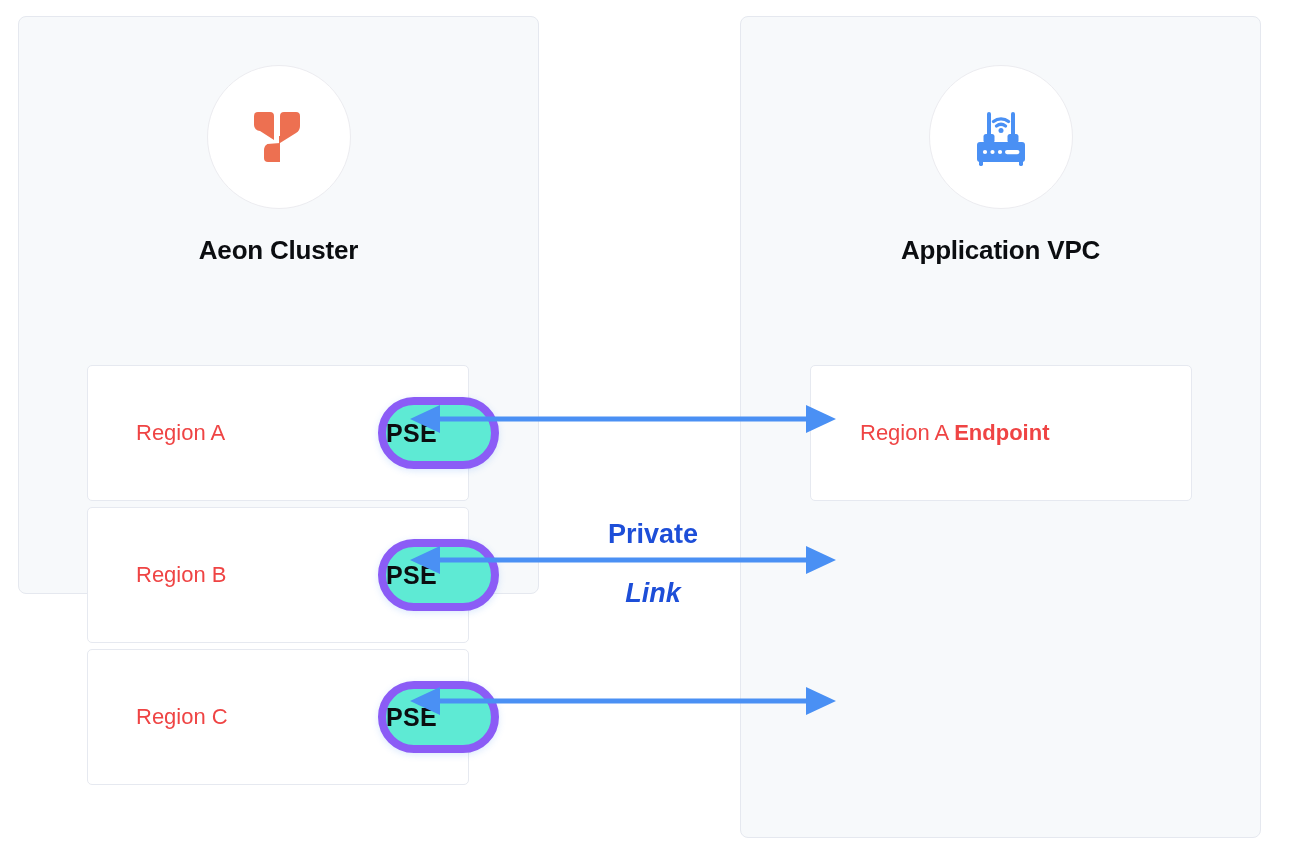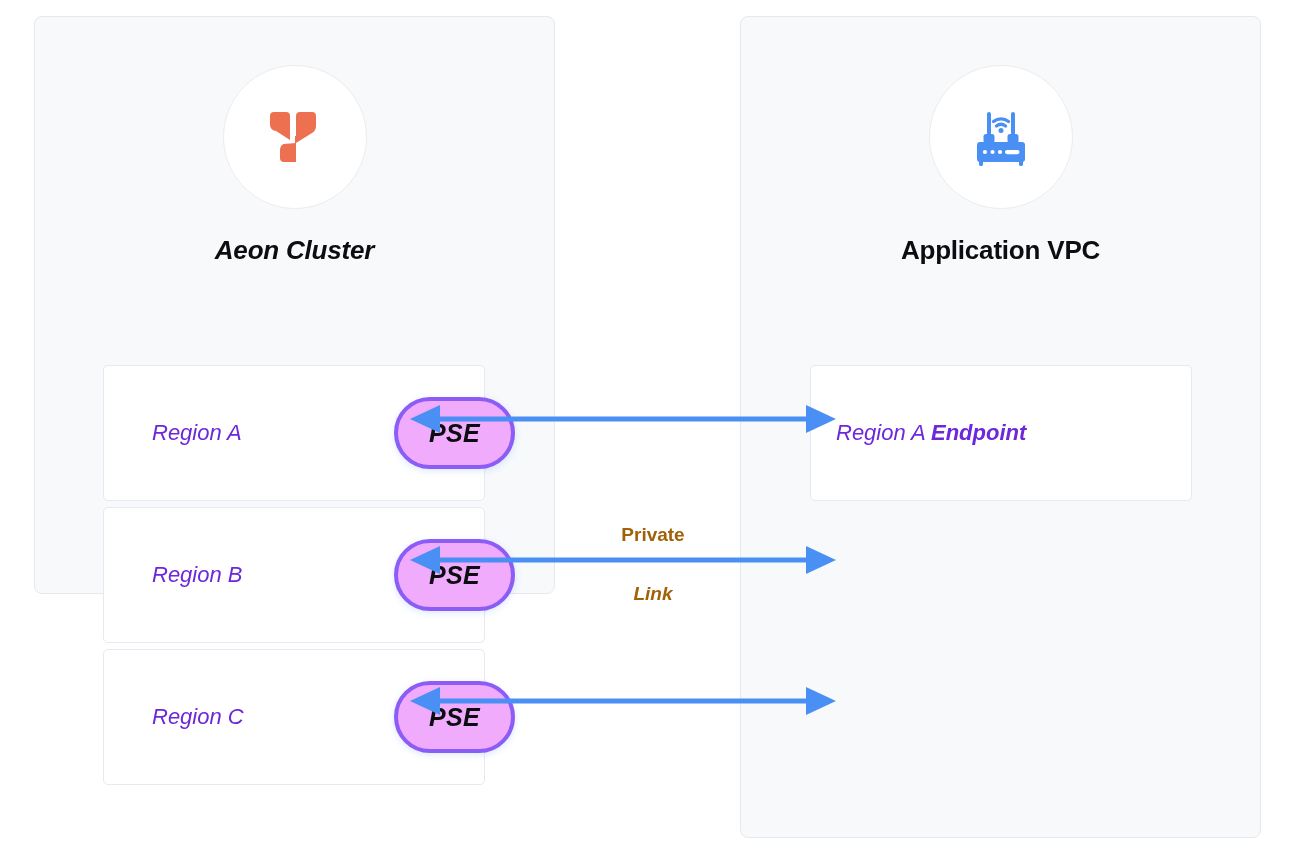--- a/index.html
+++ b/index.html
@@ -19,21 +19,21 @@
     background: #ffffff;
   }
 
   
   .panel {
     position: absolute;
     background: #f7f9fb;
     border: 1px solid #e5e8ef;
     border-radius: 8px;
   }
-  .panel-left  { left: 34px;  top: 16px; width: 521px; height: 578px; font-style: italic; }
+  .panel-left  { left: 18px;  top: 16px; width: 521px; height: 578px; }
   .panel-right { left: 740px; top: 16px; width: 521px; height: 822px; }
 
   
   .panel-head {
     position: absolute;
     left: 0;
     right: 0;
     top: 48px;
     display: flex;
     flex-direction: column;
@@ -74,42 +74,42 @@
     display: flex;
     align-items: center;
   }
   .rows-left  .region-box { margin: 0 69px 6px 68px; }
   .rows-right .region-box { margin: 0 68px 6px 69px; }
   .rows-left  .region-box:last-child,
   .rows-right .region-box:last-child { margin-bottom: 0; }
 
   .region-label {
     font-size: 22px;
-    color: #6d28d9;
+    color: #ef4444;
     font-weight: normal;
     white-space: nowrap;
   }
   .rows-left .region-label { margin-left: 48px; }
-  .rows-right .region-label { margin-left: 25px; font-style: italic; }
+  .rows-right .region-label { margin-left: 49px; }
   .region-label b { font-weight: bold; }
 
   
   .pse-pill {
     position: absolute;
     right: -31px;
     top: 50%;
     transform: translateY(-50%);
     width: 121px;
     height: 72px;
     border-radius: 36px;
-    background: #f0abfc;
-    border: 4px solid #8b5cf6;
-    display: flex;
-    align-items: center;
-    justify-content: center;
+    background: #5eead4;
+    border: 8px solid #8b5cf6;
+    display: flex;
+    align-items: center;
+    justify-content: flex-start;
     box-shadow: 0 2px 7px rgba(74,144,244,0.20);
   }
   .pse-pill span {
     font-size: 25px;
     font-weight: bold;
     color: #0b0d10;
     letter-spacing: 0.3px;
   }
 
   
@@ -124,22 +124,22 @@
   .arrow-b { top: 560px; }
   .arrow-c { top: 701px; }
 
   
   .link-label {
     position: absolute;
     left: 555px;
     top: 505px;
     width: 196px;
     text-align: center;
-    color: #a16207;
-    font-size: 19px;
+    color: #1d4ed8;
+    font-size: 27px;
     font-weight: bold;
     line-height: 59px;
     pointer-events: none;
   }
   .link-label .lbl-top { display: block; }
   .link-label .lbl-bot { display: block; font-style: italic; }
 </style>
 </head>
 <body>
 

